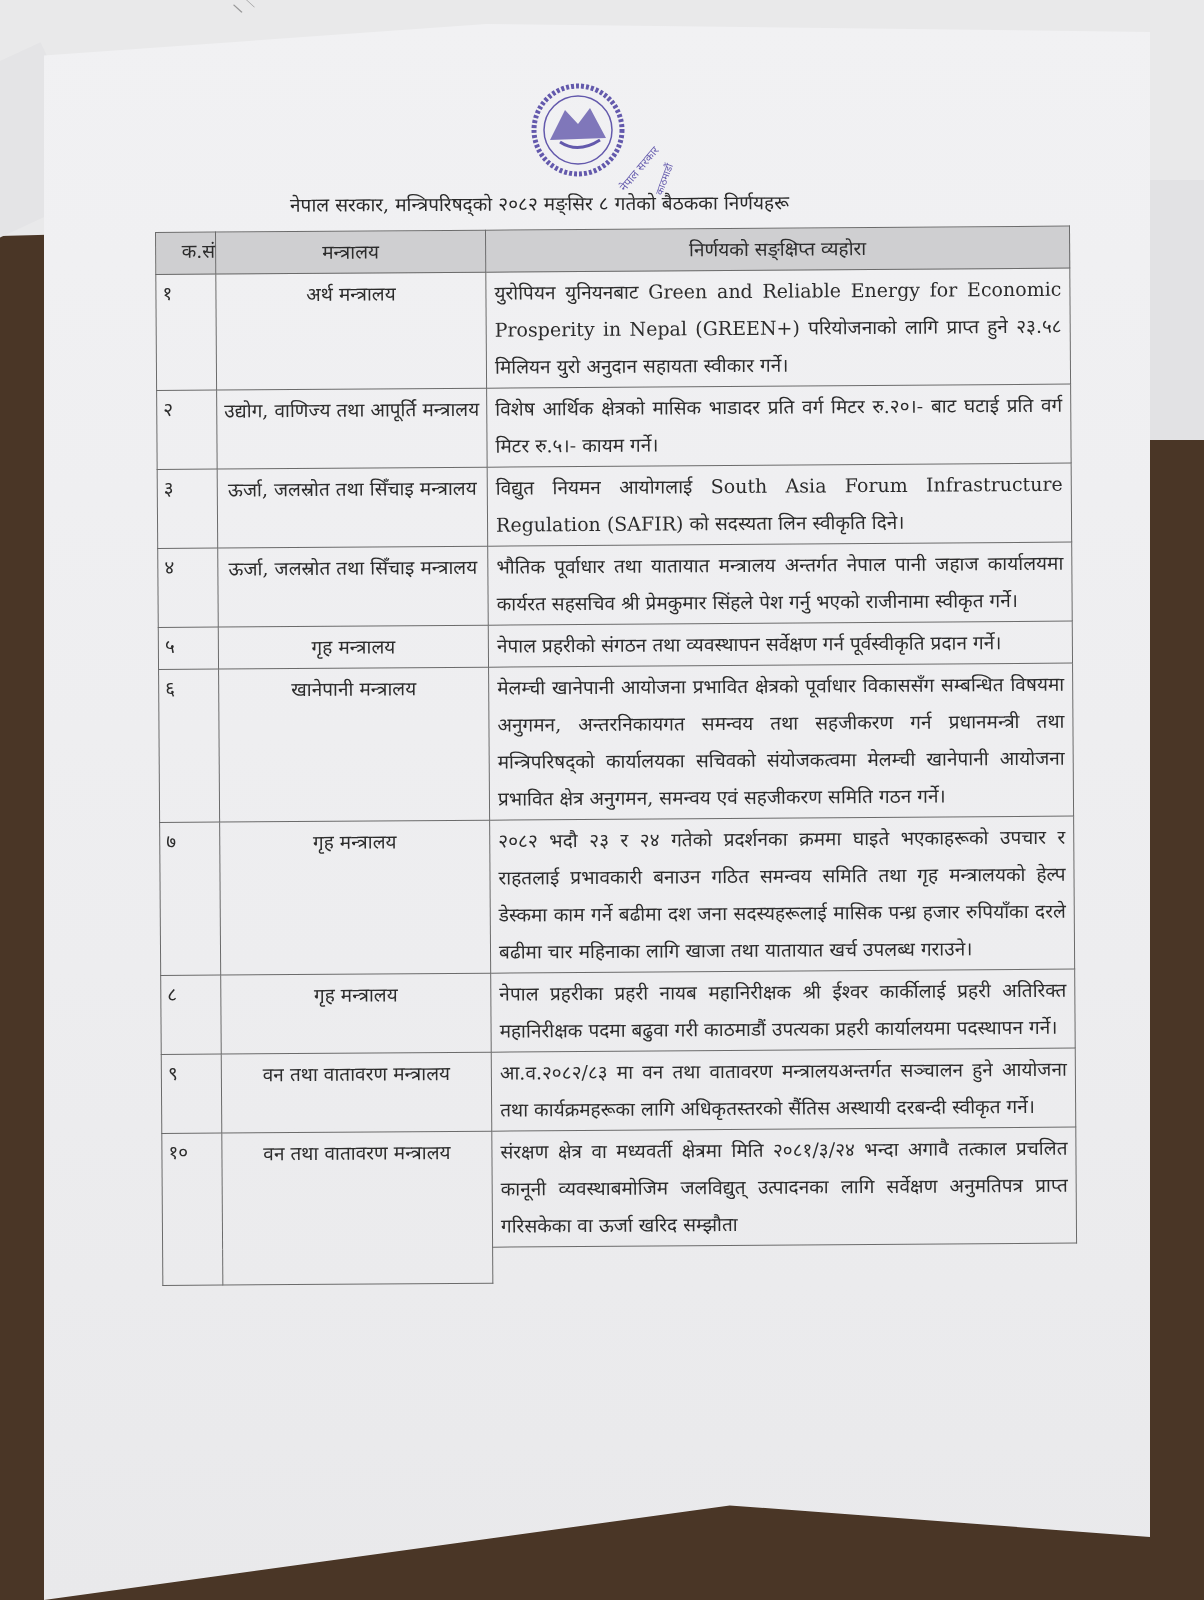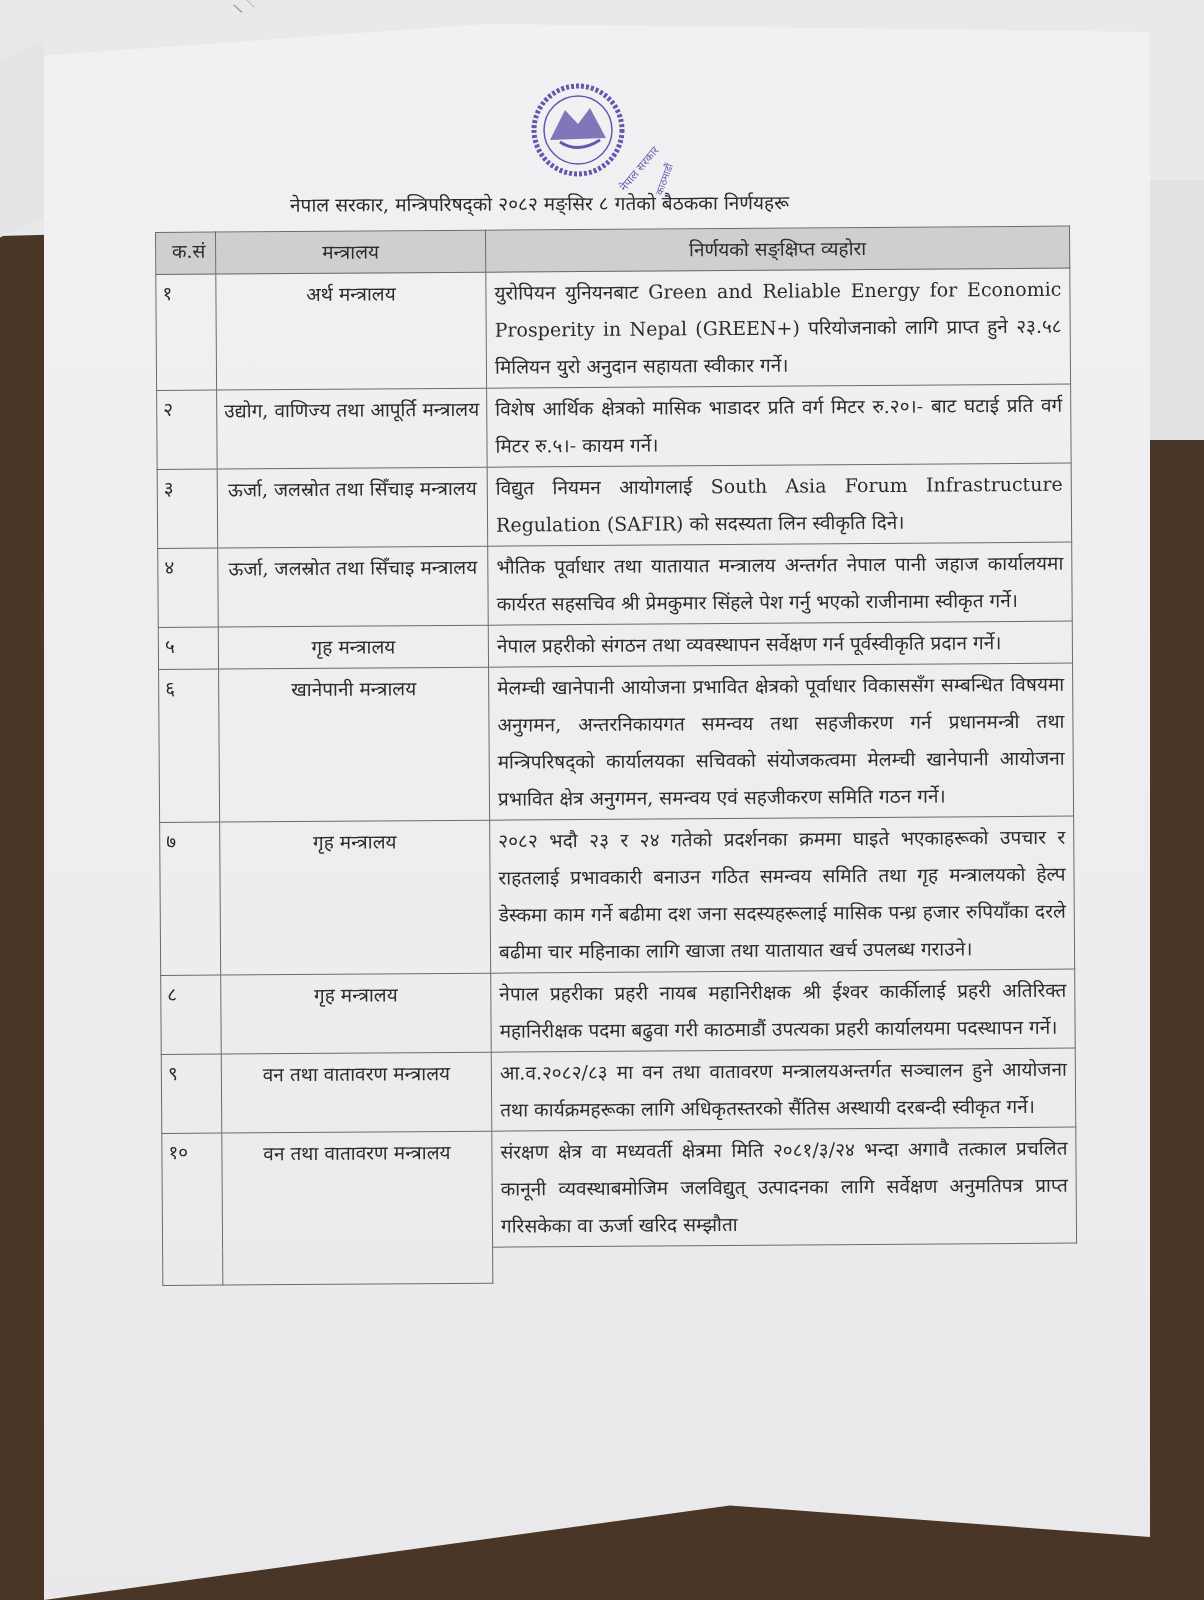--- a/index.html
+++ b/index.html
@@ -52,21 +52,21 @@
     }
     table.decisions th, table.decisions td {
       border: 1.5px solid #6b6b6b; vertical-align: top;
     }
     table.decisions th {
       background: #cfcfd1; font-weight: normal; height: 40px; font-size: 19px;
     }
     .col-no { width: 60px; text-align: left; padding-left: 6px; }
     .col-min { width: 270px; text-align: center; padding: 2px 6px; }
     .col-dec { text-align: justify; padding: 2px 8px; }
-    th.col-no { text-align: center; font-weight: bold; }
+    th.col-no { text-align: right; font-weight: bold; }
     .spacer-row td { height: 36px; border-top: none; }
   </style>
 </head>
 <body>
 
 <div class="bg-paper-top"></div>
 <div class="bg-paper-left"></div>
 <div class="bg-paper-right"></div>
 <div class="bg-scribble">ﺍ ︳ ︳ ︳ ︳ ︳</div>
 

